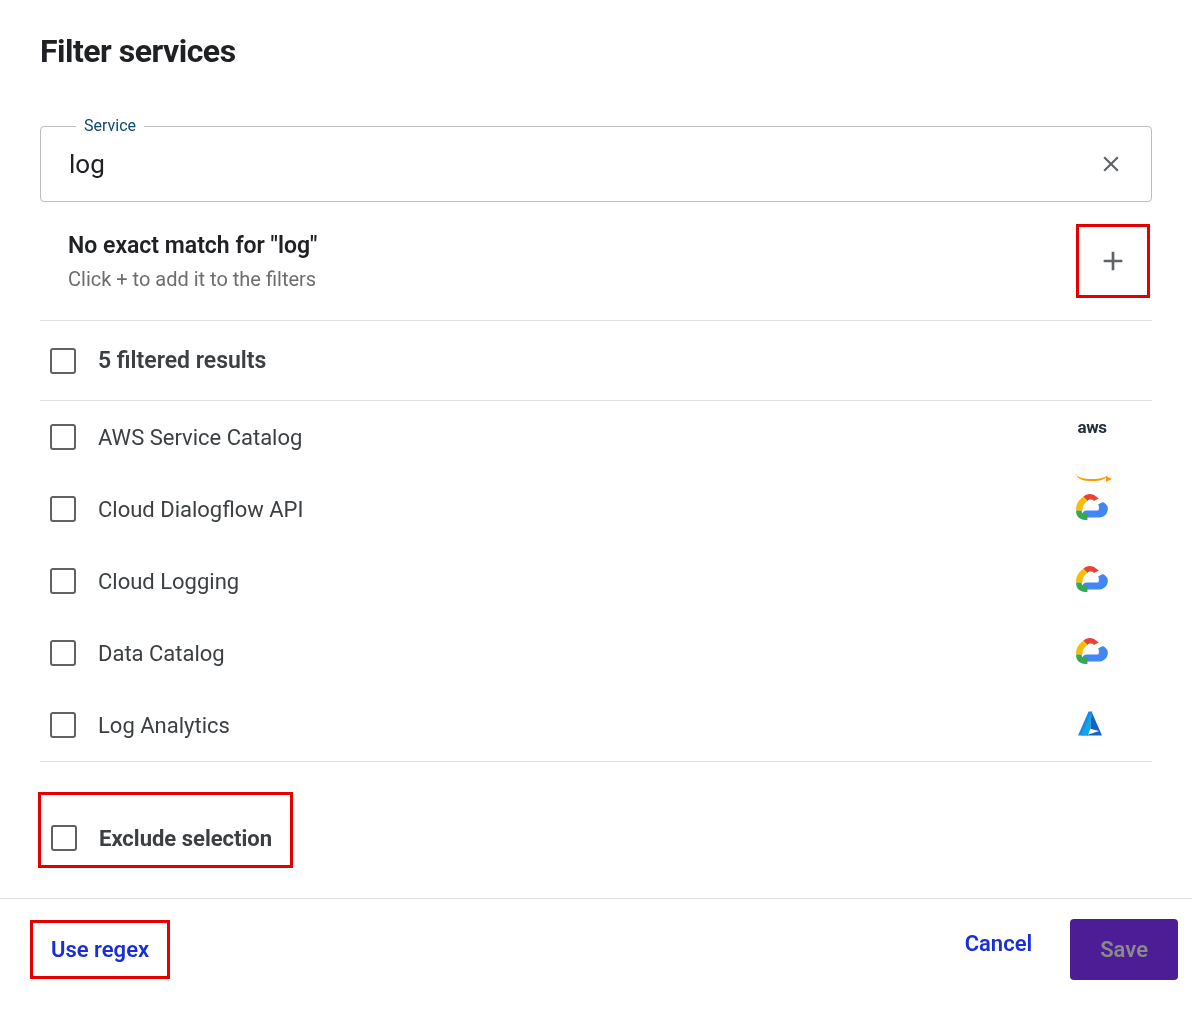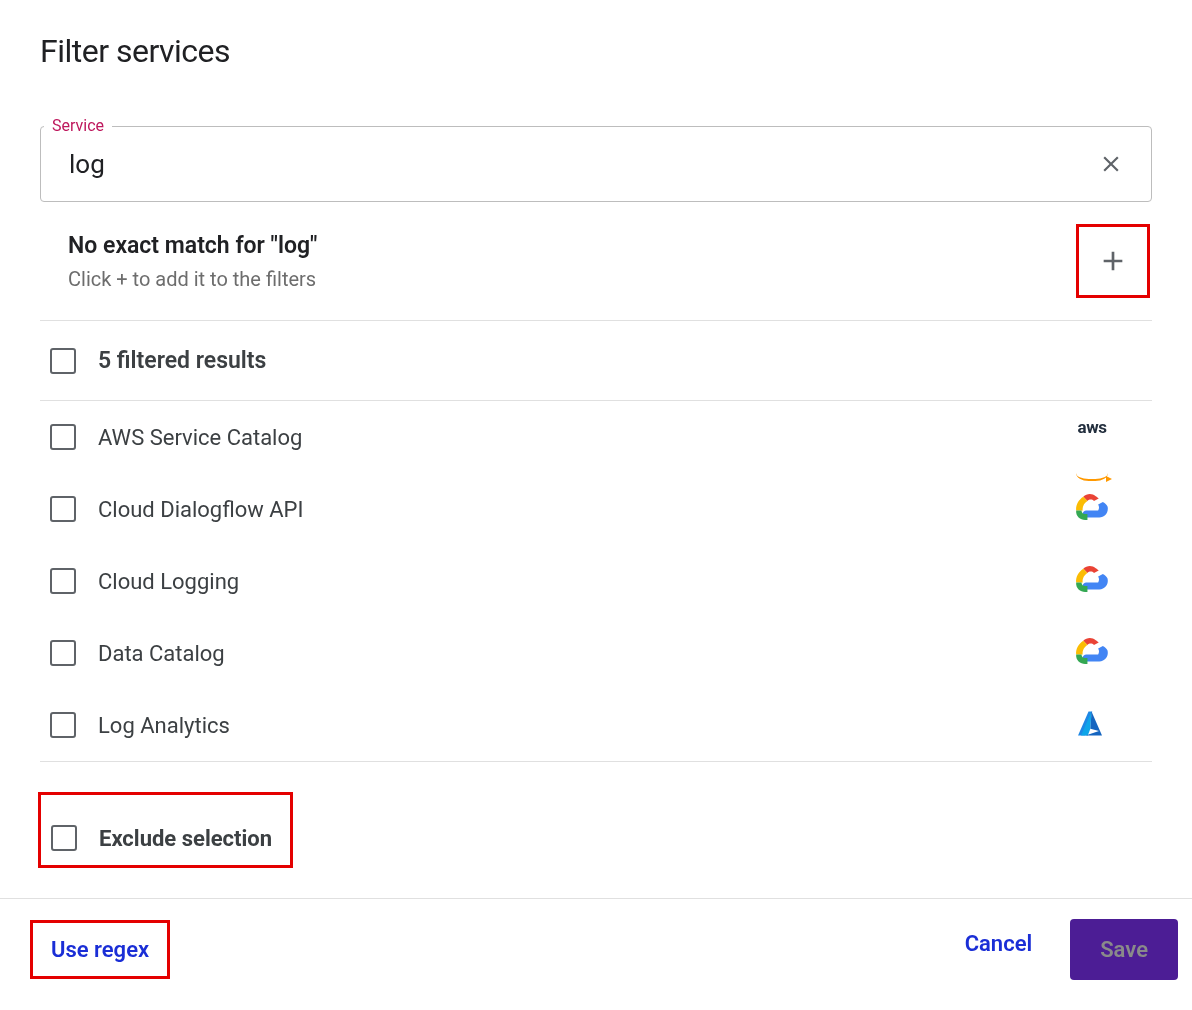--- a/index.html
+++ b/index.html
@@ -7,36 +7,36 @@
       font-family: -apple-system, BlinkMacSystemFont, "Segoe UI", Roboto, Helvetica, Arial, sans-serif;
       background: #fff;
       color: #202124;
       width: 1192px;
     }
     .dialog {
       padding: 32px 40px 0 40px;
     }
     .dialog-title {
       font-size: 32px;
-      font-weight: 400;
+      font-weight: 700;
       letter-spacing: -0.5px;
       margin-bottom: 56px;
     }
     .input-wrapper {
       position: relative;
       margin-bottom: 0;
     }
     .input-label {
       position: absolute;
       top: -10px;
-      left: 4px;
+      left: 36px;
       background: #fff;
       padding: 0 8px;
       font-size: 16px;
-      color: #be185d;
+      color: #0c4a6e;
     }
     .input-field {
       width: 100%;
       border: 1px solid #bdbdbd;
       border-radius: 4px;
       padding: 22px 56px 22px 28px;
       font-size: 26px;
       font-family: inherit;
       color: #202124;
       outline: none;

